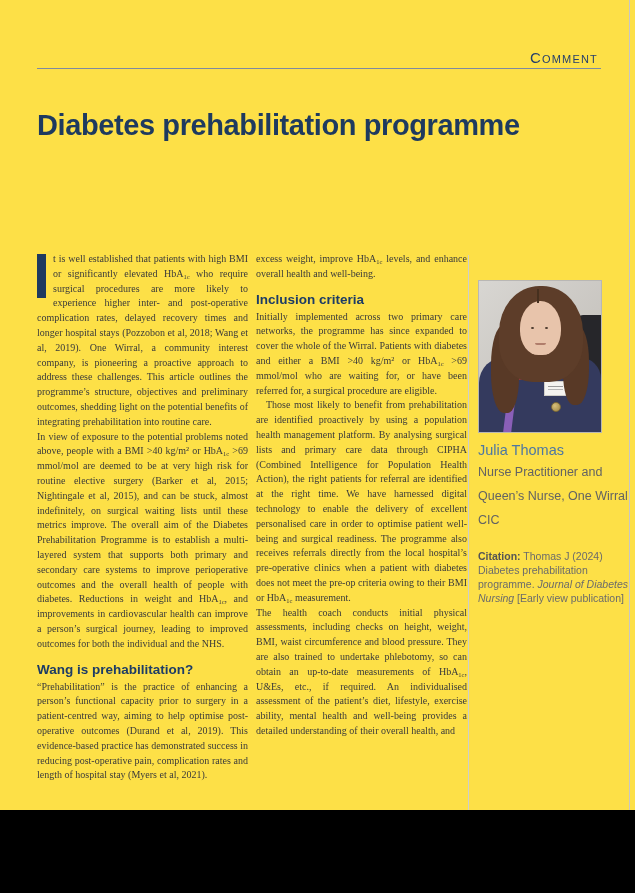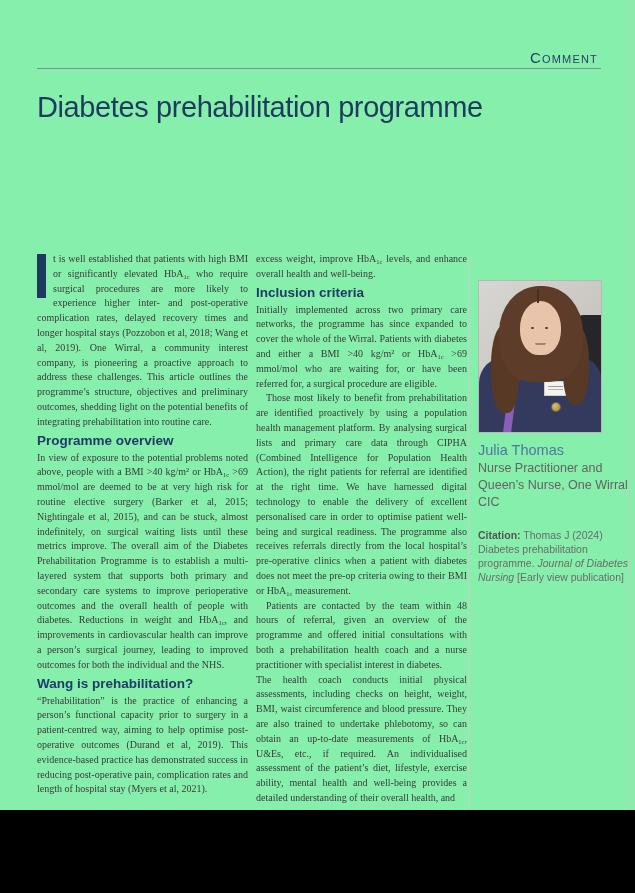--- a/index.html
+++ b/index.html
@@ -1,52 +1,52 @@
 <!DOCTYPE html>
 <html><head>
 <meta charset="utf-8">
 <style>
   html,body{margin:0;padding:0;background:#ffffff;}
   body{
     width:635px;height:893px;position:relative;overflow:hidden;
     font-family:"Liberation Serif", serif;
     -webkit-font-smoothing:antialiased;
   }
-  .page{position:absolute;left:0;top:0;width:635px;height:810px;background:#86efac;overflow:hidden;}
+  .page{position:absolute;left:0;top:0;width:635px;height:810px;background:#fde047;overflow:hidden;}
 
   
   .kicker{
     position:absolute;top:49px;right:37px;
     font-family:"Liberation Sans", sans-serif;
     font-variant:small-caps;
     font-size:15px;letter-spacing:1.2px;color:#27406b;
   }
   .kicker-rule{
     position:absolute;top:68px;left:37px;width:564px;height:1px;background:#7e8aa0;
   }
   .article-title{
-    position:absolute;top:91px;left:37px;width:560px;
+    position:absolute;top:109px;left:37px;width:560px;
     font-family:"Liberation Sans", sans-serif;
-    font-size:29px;font-weight:normal;letter-spacing:-0.4px;
+    font-size:29px;font-weight:bold;letter-spacing:-0.4px;
     color:#1e3a5f;margin:0;
   }
 
   
   .columns{
     position:absolute;left:37px;top:252px;width:430px;
     display:flex;gap:8px;
   }
   .col{width:211px;}
   .body-para{
     margin:0;font-size:10px;line-height:14.8px;color:#3a3a3a;
     text-align:justify;
   }
   .body-para.indent{text-indent:10px;}
   .col-heading{
-    margin:3px 0 3px 0;
+    margin:10px 0 3px 0;
     font-family:"Liberation Sans", sans-serif;
     font-size:13.5px;font-weight:bold;color:#1d3c66;
   }
   .col > :first-child{margin-top:0;}
   sub{font-size:6.5px;vertical-align:-1.5px;line-height:0;}
   .drop-cap{
     float:left;width:9px;height:44px;margin:2px 7px 0 0;
     background:#1e3a5f;color:transparent;overflow:hidden;
   }
 
@@ -79,21 +79,21 @@
   .ph-mouth{position:absolute;left:56px;top:62px;width:11px;height:2px;background:#b07d6b;border-radius:0 0 4px 4px;}
   .ph-neck{position:absolute;left:53px;top:70px;width:17px;height:10px;background:#ddb499;}
 
   .author-name{
     margin:9px 0 2px 0;
     font-family:"Liberation Sans", sans-serif;
     font-size:14.5px;font-weight:normal;color:#4d77a3;
   }
   .author-role{
     font-family:"Liberation Sans", sans-serif;
-    font-size:12.5px;line-height:17px;color:#636363;
+    font-size:12.5px;line-height:24px;color:#636363;
   }
   .citation{
     margin-top:17px;
     font-family:"Liberation Sans", sans-serif;
     font-size:10.5px;line-height:14px;color:#6b6b6b;
   }
   .citation b{color:#555555;}
 
   
   .letterbox{position:absolute;left:0;top:810px;width:635px;height:83px;background:#000000;}
@@ -104,31 +104,29 @@
 <div class="page">
 
   <div class="kicker">Comment</div>
   <div class="kicker-rule"></div>
 
   <h1 class="article-title">Diabetes prehabilitation programme</h1>
 
   <div class="columns">
     <div class="col">
         <p class="body-para"><span class="drop-cap">I</span>t is well established that patients with high BMI or significantly elevated HbA<sub>1c</sub> who require surgical procedures are more likely to experience higher inter- and post-operative complication rates, delayed recovery times and longer hospital stays (Pozzobon et al, 2018; Wang et al, 2019). One Wirral, a community interest company, is pioneering a proactive approach to address these challenges. This article outlines the programme’s structure, objectives and preliminary outcomes, shedding light on the potential benefits of integrating prehabilitation into routine care.</p>
-        <h3 class="col-heading">Programme overview</h3>
         <p class="body-para">In view of exposure to the potential problems noted above, people with a BMI &gt;40 kg/m² or HbA<sub>1c</sub> &gt;69 mmol/mol are deemed to be at very high risk for routine elective surgery (Barker et al, 2015; Nightingale et al, 2015), and can be stuck, almost indefinitely, on surgical waiting lists until these metrics improve. The overall aim of the Diabetes Prehabilitation Programme is to establish a multi-layered system that supports both primary and secondary care systems to improve perioperative outcomes and the overall health of people with diabetes. Reductions in weight and HbA<sub>1c</sub>, and improvements in cardiovascular health can improve a person’s surgical journey, leading to improved outcomes for both the individual and the NHS.</p>
         <h3 class="col-heading">Wang is prehabilitation?</h3>
         <p class="body-para">“Prehabilitation” is the practice of enhancing a person’s functional capacity prior to surgery in a patient-centred way, aiming to help optimise post-operative outcomes (Durand et al, 2019). This evidence-based practice has demonstrated success in reducing post-operative pain, complication rates and length of hospital stay (Myers et al, 2021).</p>
       </div>
     <div class="col">
         <p class="body-para">excess weight, improve HbA<sub>1c</sub> levels, and enhance overall health and well-being.</p>
         <h3 class="col-heading">Inclusion criteria</h3>
         <p class="body-para">Initially implemented across two primary care networks, the programme has since expanded to cover the whole of the Wirral. Patients with diabetes and either a BMI &gt;40 kg/m² or HbA<sub>1c</sub> &gt;69 mmol/mol who are waiting for, or have been referred for, a surgical procedure are eligible.</p>
         <p class="body-para indent">Those most likely to benefit from prehabilitation are identified proactively by using a population health management platform. By analysing surgical lists and primary care data through CIPHA (Combined Intelligence for Population Health Action), the right patients for referral are identified at the right time. We have harnessed digital technology to enable the delivery of excellent personalised care in order to optimise patient well-being and surgical readiness. The programme also receives referrals directly from the local hospital’s pre-operative clinics when a patient with diabetes does not meet the pre-op criteria owing to their BMI or HbA<sub>1c</sub> measurement.</p>
-        <p class="body-para indent">Patients are contacted by the team within 48 hours of referral, given an overview of the programme and offered initial consultations with both a prehabilitation health coach and a nurse practitioner with specialist interest in diabetes.</p>
         <p class="body-para">The health coach conducts initial physical assessments, including checks on height, weight, BMI, waist circumference and blood pressure. They are also trained to undertake phlebotomy, so can obtain an up-to-date measurements of HbA<sub>1c</sub>, U&amp;Es, etc., if required. An individualised assessment of the patient’s diet, lifestyle, exercise ability, mental health and well-being provides a detailed understanding of their overall health, and</p>
       </div>
   </div>
 
   <div class="column-divider"></div>
 
   <div class="sidebar">
     <div class="photo">
       <div class="ph-chair"></div>
       <div class="ph-body"></div>

